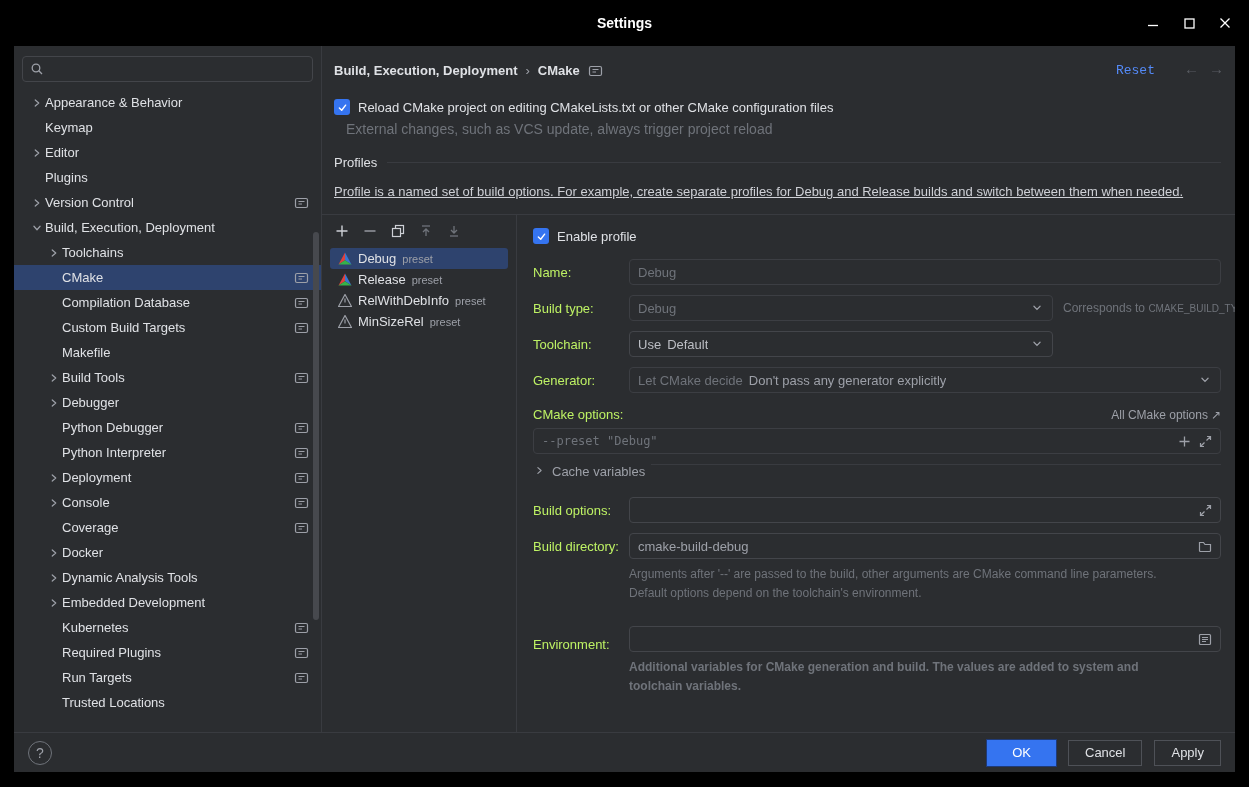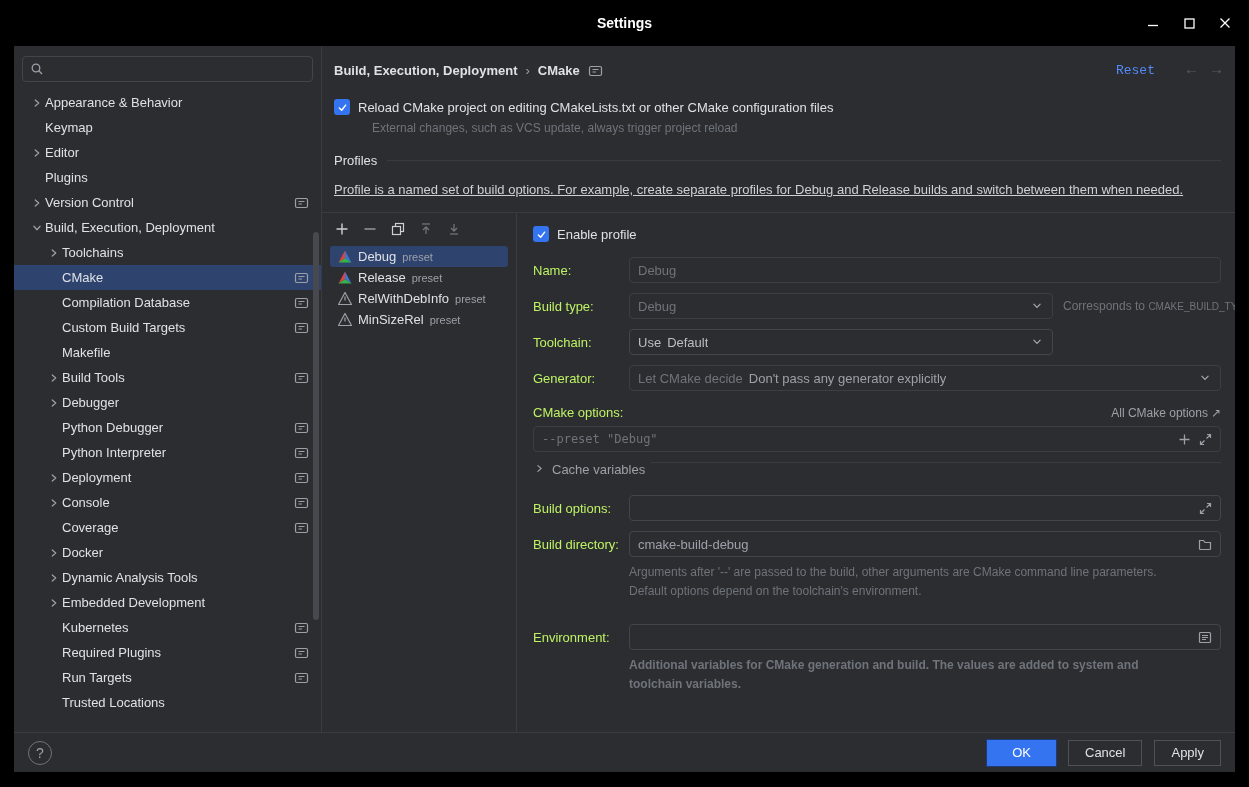--- a/index.html
+++ b/index.html
@@ -46,21 +46,21 @@
   .main-header { display:flex; align-items:center; margin-bottom:20px; }
   .breadcrumb { display:flex; align-items:center; gap:8px; font-weight:600; }
   .crumb-sep { color:#9da0a8; font-weight:400; }
   .header-actions { margin-left:auto; display:flex; align-items:center; gap:16px;font-family:Liberation Mono, monospace; }
   .reset-link { color:#548af7; cursor:pointer; margin-right:16px; }
   .nav-arrow { color:#5a5d63; font-size:15px; cursor:default; }
 
   .checkbox { width:16px; height:16px; border-radius:3px; background:#3574f0; flex:none;
     display:inline-flex; align-items:center; justify-content:center; cursor:pointer; }
   .reload-row { display:flex; align-items:center; gap:8px; margin-bottom:6px; }
-  .reload-hint { margin-left:38px; color:#6f737a; font-size:12px; margin-bottom:18px; }
+  .reload-hint { margin-left:12px; color:#6f737a; font-size:14px; margin-bottom:18px; }
 
   .section-header { display:flex; align-items:center; gap:10px; margin-bottom:14px; }
   .section-header .hr { flex:1; height:1px; background:#393b40; }
   .profiles-desc { color:#ced0d6; margin-bottom:15px; white-space:nowrap; overflow:hidden;text-decoration:underline; }
 
   
   .split { flex:1; display:flex; border-top:1px solid #393b40; min-height:0; }
   .profile-panel { width:195px; flex:none; border-right:1px solid #393b40; padding:6px 8px; }
   .profile-toolbar { display:flex; align-items:center; gap:12px; padding:2px 4px 9px 4px; }
   .tb-btn { width:16px; height:16px; display:flex; align-items:center; justify-content:center; cursor:pointer; }
@@ -672,21 +672,21 @@
                     </svg>
                 </span>
               </span>
             </div>
           </div>
           <div class="form-hint">
             <div>Arguments after '--' are passed to the build, other arguments are CMake command line parameters.</div>
             <div>Default options depend on the toolchain's environment.</div>
           </div>
 
-          <div class="form-row" style="margin-top:24px;">
+          <div class="form-row" style="margin-top:24px;align-items:flex-end;">
             <span class="form-label">Environment:</span>
             <div class="field wide">
               <span class="field-text mono dim"></span>
               <span class="field-icons">
                 <span>
                   <svg width="14" height="13" viewBox="0 0 14 13">
                       <rect x="1.5" y="1.5" width="11" height="10" rx="1" fill="none" stroke="#9da0a8" stroke-width="1.2"></rect>
                       <path d="M4 4.5h6M4 6.5h6M4 8.5h4" stroke="#9da0a8" stroke-width="1"></path>
                     </svg>
                 </span>

